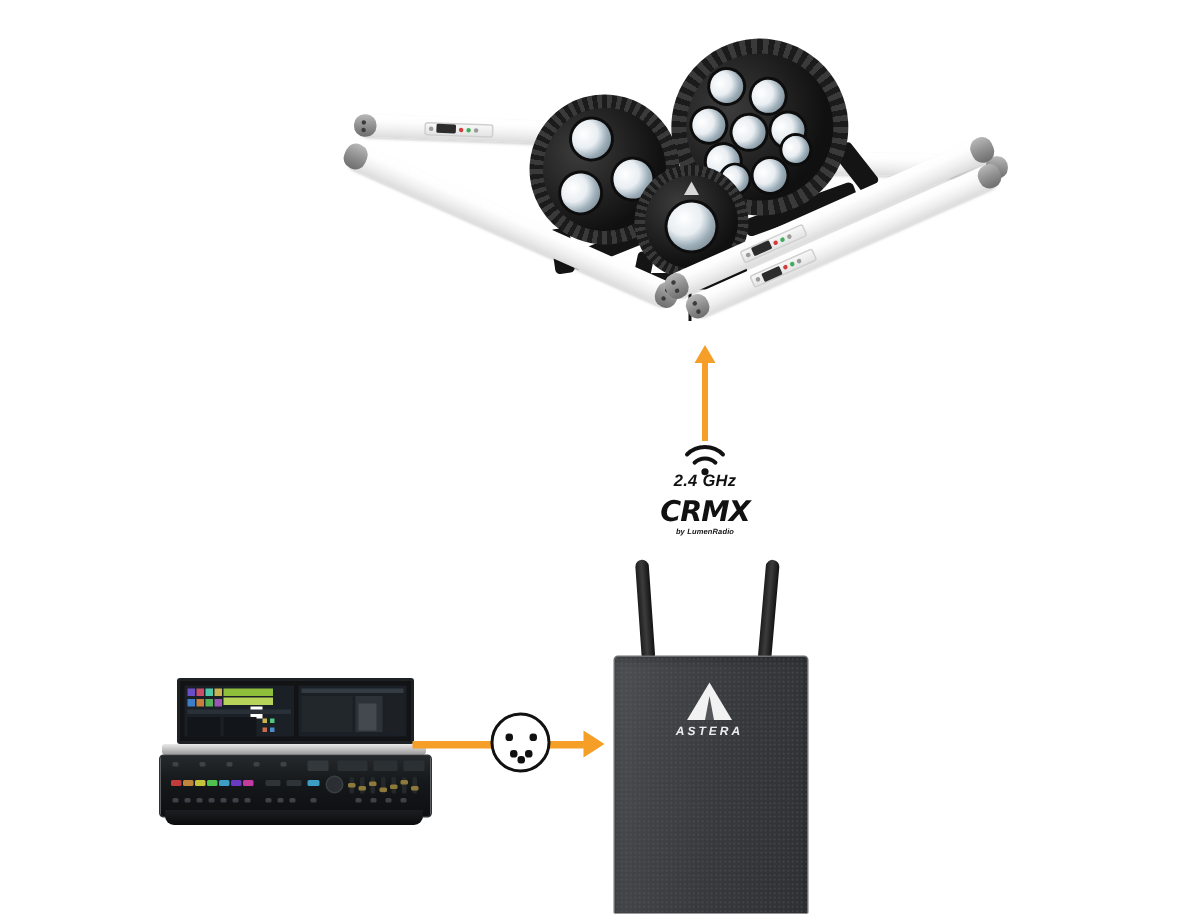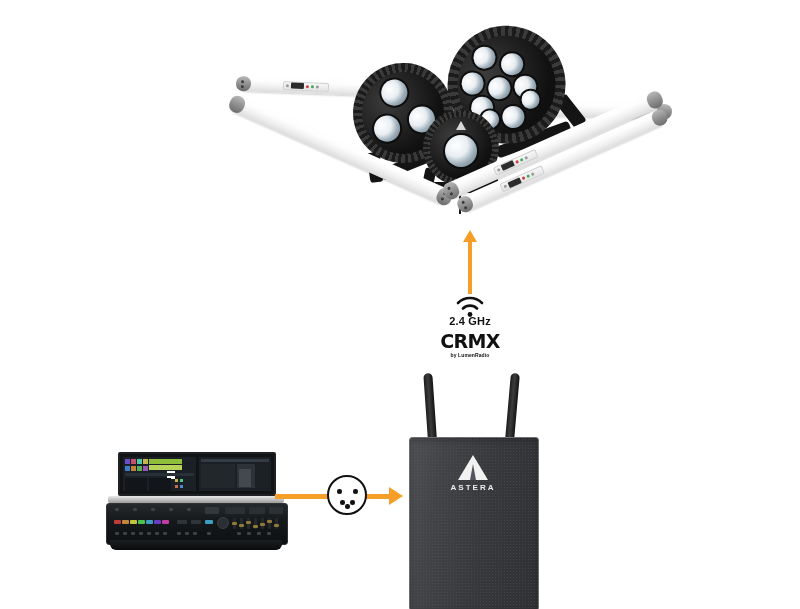--- a/index.html
+++ b/index.html
@@ -1,19 +1,19 @@
 <!DOCTYPE html>
 <html><head>
 <meta charset="utf-8">
 <style>
   html,body{margin:0;padding:0;background:#ffffff;}
   body{width:800px;height:609px;position:relative;overflow:hidden;
        font-family:"Liberation Sans","DejaVu Sans",sans-serif;color:#111;}
   .stage{position:absolute;inset:0;}
-  .abs{position:absolute;}
+  .abs{position:absolute;font-style:italic;}
 
   
   #fixtures{left:225px;top:8px;width:460px;height:215px;}
 
   
   .tube{position:absolute;border-radius:7px;
         background:linear-gradient(180deg,#ffffff 0%,#fdfdfd 28%,#f0f0f0 62%,#dcdcdc 100%);
         box-shadow:0 1px 2px rgba(0,0,0,.18);}
   .tube .cap{position:absolute;width:15px;height:100%;border-radius:7px;
         background:linear-gradient(180deg,#b8b8b8,#8d8d8d 55%,#6e6e6e);}

